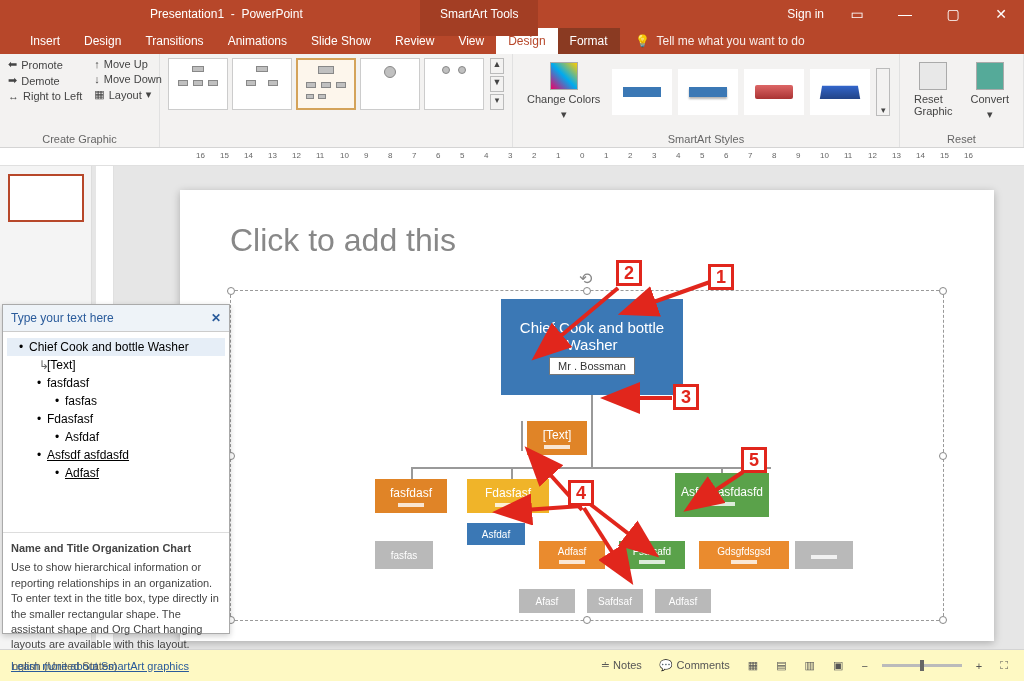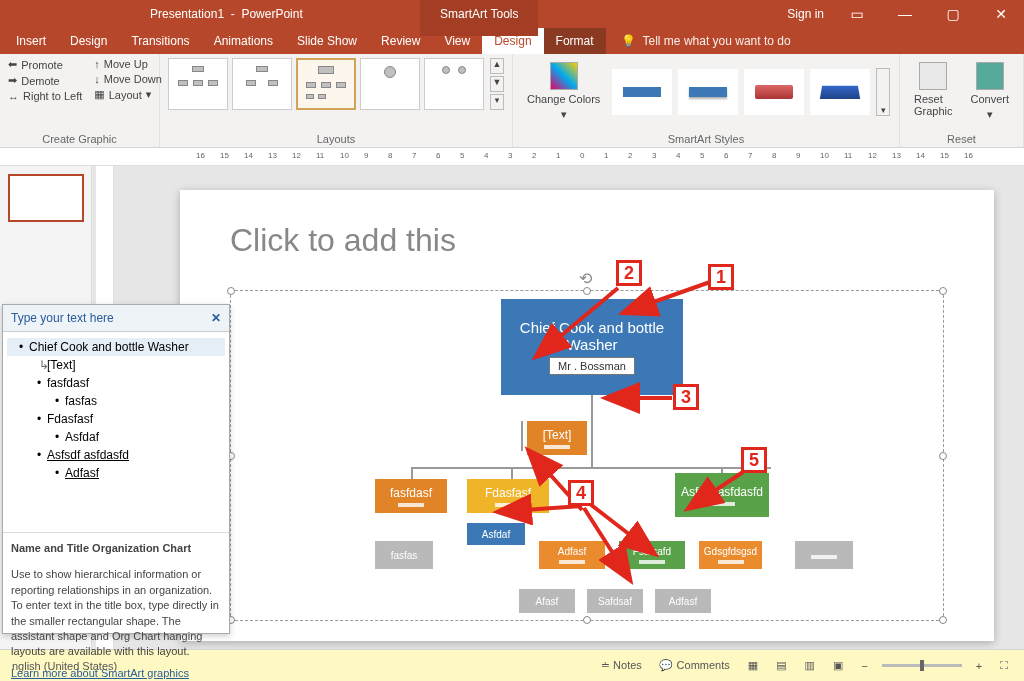--- a/index.html
+++ b/index.html
@@ -2,21 +2,21 @@
 <html><head>
 <meta charset="utf-8">
 <style>
 *{box-sizing:border-box;margin:0;padding:0;font-family:"Segoe UI",Arial,sans-serif}
 body{background:#fff;width:1024px;height:681px;overflow:hidden;position:relative}
 .titlebar{height:28px;background:#b7472a;color:#fff;display:flex;align-items:center;font-size:12px;position:relative}
 .titlebar .title{position:absolute;left:150px}
 .titlebar .tool-tab{position:absolute;left:420px;background:#a33e24;height:43px;display:flex;align-items:center;padding:0 20px}
 .titlebar .right{position:absolute;right:8px;display:flex;align-items:center;gap:18px}
 .titlebar .wbtn{width:30px;text-align:center;font-size:14px}
-.ribbon-tabs{height:26px;background:#b7472a;color:#fff;display:flex;align-items:center;font-size:12px;padding-left:4px}
+.ribbon-tabs{height:26px;background:#b7472a;color:#fff;display:flex;align-items:center;font-size:12px;padding-left:18px}
 .ribbon-tabs .tab{padding:0 12px;height:26px;display:flex;align-items:center;cursor:pointer}
 .ribbon-tabs .tab.active{background:#fff;color:#b7472a}
 .ribbon-tabs .tab.dark{background:#8a3a22}
 .ribbon-tabs .tell{margin-left:16px;opacity:.9;display:flex;align-items:center;gap:6px}
 .ribbon{height:94px;background:#f3f2f1;border-bottom:1px solid #d4d4d4;display:flex;font-size:11px;color:#444}
 .group{border-right:1px solid #e1e1e1;padding:4px 8px 2px;display:flex;flex-direction:column;justify-content:space-between}
 .group-label{text-align:center;color:#666;font-size:11px;padding-top:2px}
 .cg{display:flex;flex-direction:column;gap:3px}
 .cg-item{display:flex;align-items:center;gap:4px;cursor:pointer;white-space:nowrap}
 .layout-row{display:flex;gap:4px;align-items:center}
@@ -51,21 +51,21 @@
 .tp-head{background:#eef3f8;color:#2a5b9b;padding:6px 8px;border-bottom:1px solid #ccc;display:flex;justify-content:space-between;align-items:center;font-size:12px}
 .tp-body{padding:6px 4px;height:200px;overflow:hidden}
 .tp-item{padding:2px 0 2px 22px;position:relative}
 .tp-item.l2{padding-left:40px}
 .tp-item.l3{padding-left:58px}
 .tp-item::before{content:"•";position:absolute;left:12px}
 .tp-item.l2::before{left:30px}
 .tp-item.l3::before{left:48px}
 .tp-item.arrow::before{content:"↳";left:32px;color:#666}
 .tp-desc{border-top:1px solid #ddd;padding:8px;font-size:11px;color:#444;line-height:1.4}
-.tp-desc b{display:block;margin-bottom:11px}
+.tp-desc b{display:block;margin-bottom:4px}
 .tp-desc a{color:#2a5b9b;text-decoration:underline;display:inline-block;margin-top:6px}
 .statusbar{position:absolute;left:0;right:0;bottom:0;height:32px;background:#fef9c3;border-top:1px solid #d4d4d4;font-size:11px;color:#555;display:flex;align-items:center;justify-content:space-between;padding:0 12px}
 .sb-right{display:flex;align-items:center;gap:10px}
 .sb-btn{cursor:pointer;padding:0 4px}
 .zoom-track{width:80px;height:3px;background:#bbb;position:relative}
 .zoom-thumb{position:absolute;left:38px;top:-4px;width:4px;height:11px;background:#666}
 .anno{position:absolute;z-index:60}
 .anno-box{background:#fff;border:3px solid #e1261c;color:#e1261c;font-weight:bold;font-size:18px;width:26px;height:26px;display:flex;align-items:center;justify-content:center}
 .arrow-svg{position:absolute;pointer-events:none;z-index:55}
 .thumb-panel{position:absolute;left:0;top:0;width:92px;bottom:0;background:#f4f4f4;border-right:1px solid #ddd}
@@ -170,21 +170,20 @@
             <div class="mini-box" style="left:10px;top:0;width:8px;height:8px;border-radius:50%"></div>
             <div class="mini-box" style="left:26px;top:0;width:8px;height:8px;border-radius:50%"></div>
           </div>
         </div>
       <div style="width:14px;display:flex;flex-direction:column;gap:2px;margin-left:2px">
         <div style="border:1px solid #bbb;height:16px;text-align:center;font-size:9px">▲</div>
         <div style="border:1px solid #bbb;height:16px;text-align:center;font-size:9px">▼</div>
         <div style="border:1px solid #bbb;height:16px;text-align:center;font-size:9px">▾</div>
       </div>
     </div>
-    <div class="group-label">Layouts</div>
   </div>
   <div class="group" style="width:400px">
     <div style="display:flex;align-items:center;gap:6px">
       <div class="big-btn"><div class="ico" style="background:linear-gradient(45deg,#e06,#0ae,#fc0)"></div><span>Change Colors</span> ▾</div>
       <div class="style-thumb">
           <div style="width:38px;height:10px;background:#3b78b5"></div>
         </div>
       <div class="style-thumb">
           <div style="width:38px;height:10px;background:#3b78b5;box-shadow:0 2px 2px rgba(0,0,0,.3)"></div>
         </div>
@@ -307,21 +306,21 @@
             <span>Asfdaf</span>
           </div>
         <div class="node n-orange2" style="left:308px;top:250px;width:66px;height:28px;font-size:10px">
             <span>Adfasf</span>
             <div class="bar"></div>
           </div>
         <div class="node n-green" style="left:388px;top:250px;width:66px;height:28px;font-size:10px">
             <span>Fsafsafd</span>
             <div class="bar"></div>
           </div>
-        <div class="node n-orange2" style="left:468px;top:250px;width:63px;height:28px;font-size:10px">
+        <div class="node n-orange2" style="left:468px;top:250px;width:90px;height:28px;font-size:10px">
             <span>Gdsgfdsgsd</span>
             <div class="bar"></div>
           </div>
         <div class="node n-grey" style="left:564px;top:250px;width:58px;height:28px">
             <div class="bar"></div>
           </div>
 
         <div class="node n-grey" style="left:288px;top:298px;width:56px;height:24px;font-size:10px">
             <span>Afasf</span>
           </div>

